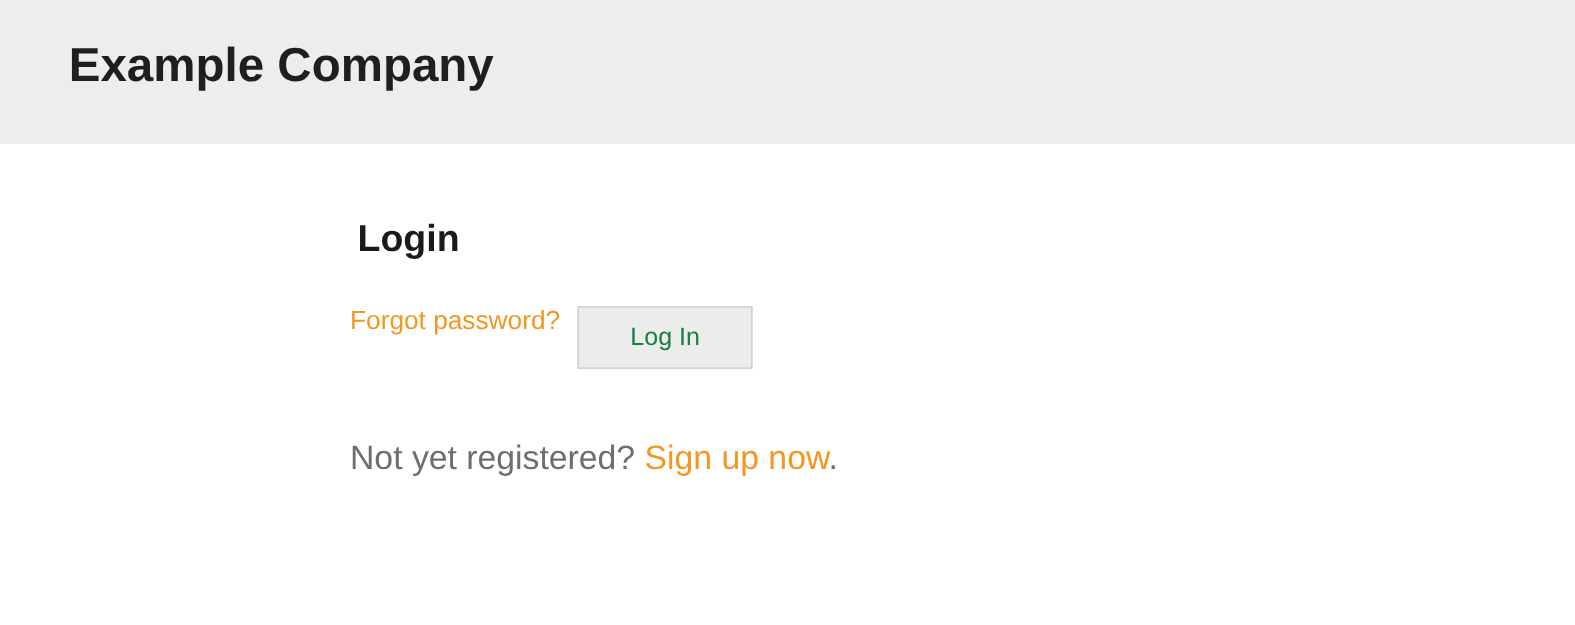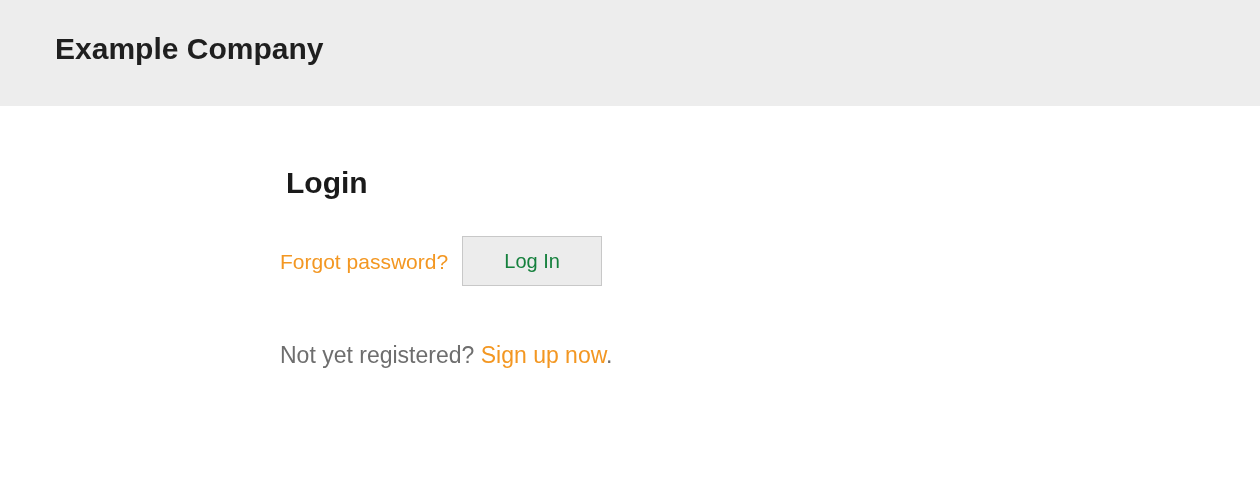--- a/index.html
+++ b/index.html
@@ -12,21 +12,21 @@
       background: #ffffff;
       width: 1260px;
       height: 500px;
       overflow: hidden;
     }
     .header {
       background: #ededed;
       padding: 32px 55px 40px 55px;
     }
     .header h1 {
-      font-size: 30px;
+      font-size: 38px;
       font-weight: bold;
       color: #1f1f1f;
     }
     .content {
       padding: 60px 0 0 280px;
       max-width: 920px;
     }
     .login-title {
       font-size: 30px;
       font-weight: bold;
@@ -58,29 +58,28 @@
     .login-button {
       width: 140px;
       height: 50px;
       background: #ececec;
       border: 1px solid #c8c8c8;
       font-size: 20px;
       color: #15803d;
       cursor: pointer;
     }
     .forgot-link {
-      margin-top: 14px;
       font-size: 21px;
       color: #f39722;
       text-decoration: none;
       cursor: pointer;
     }
     .signup-row {
       margin-top: 56px;
-      font-size: 23px;
+      font-size: 27px;
       color: #6e6e6e;
     }
     .signup-link {
       color: #f39722;
       text-decoration: none;
       cursor: pointer;
     }
     .signup-period {
       color: #6e6e6e;
     }

